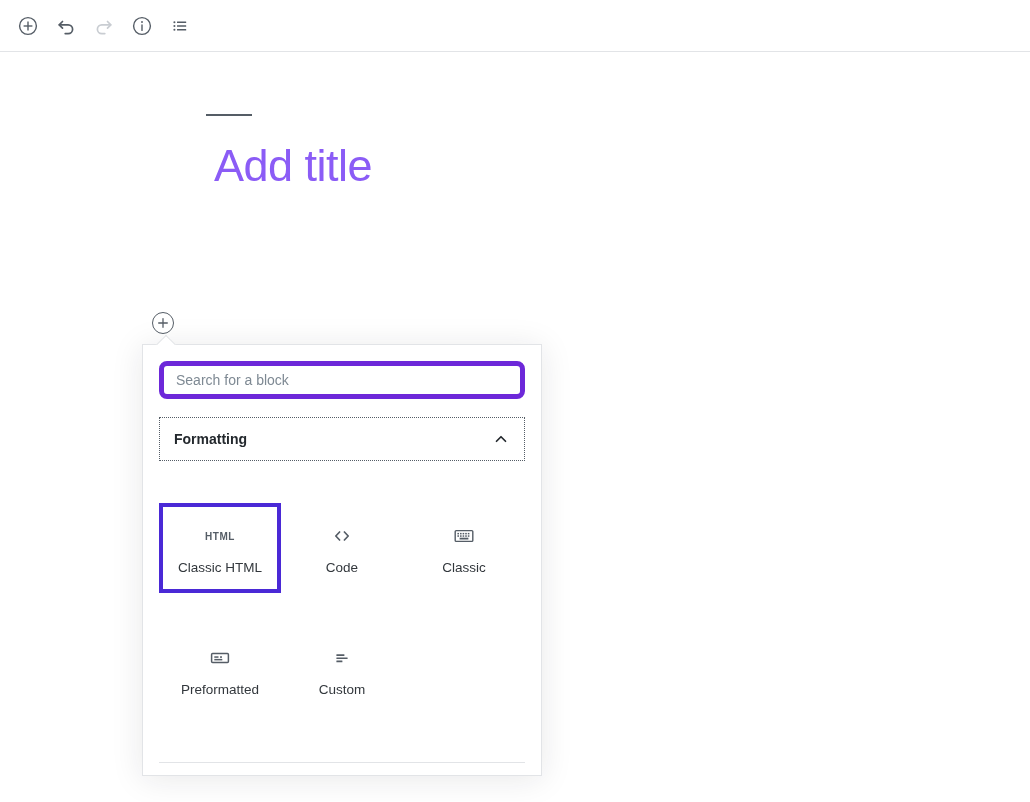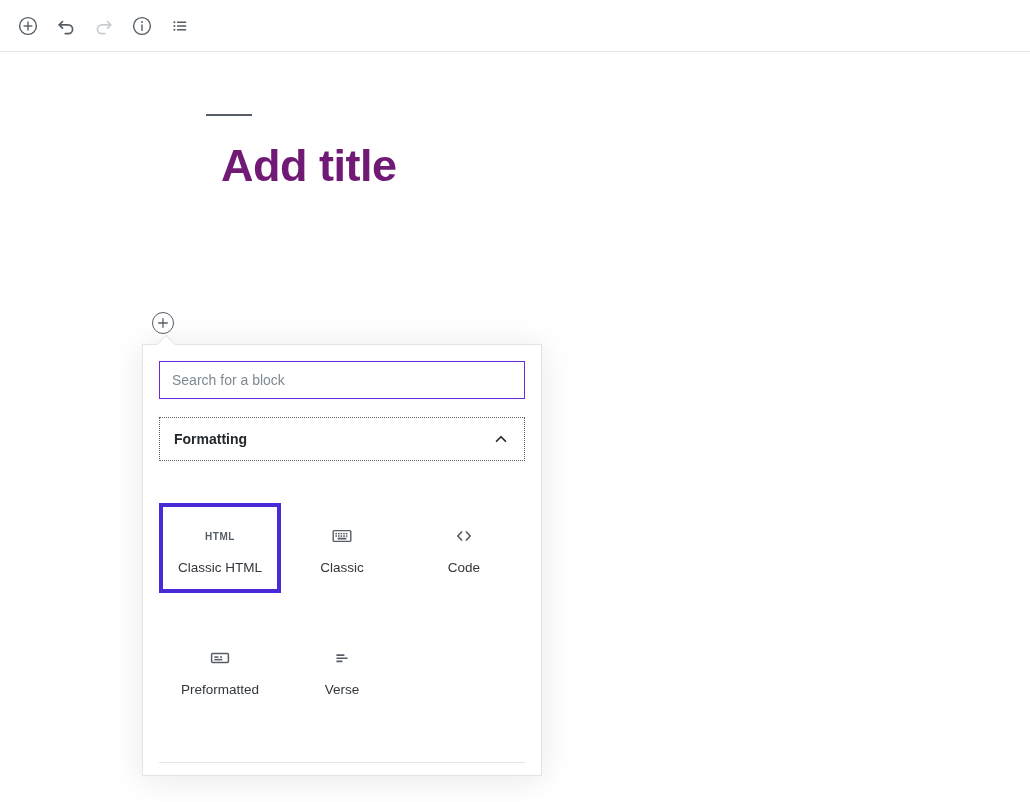--- a/index.html
+++ b/index.html
@@ -52,24 +52,24 @@
   }
   .title-rule {
     width: 46px;
     height: 2px;
     background: #555d66;
     margin-bottom: 26px;
   }
   .post-title {
     font-size: 45px;
     line-height: 1.05;
-    font-weight: bold;
-    color: #701a75;
+    font-weight: normal;
+    color: #8b5cf6;
     letter-spacing: -0.5px;
-    margin: 15px;
+    margin: 8px;
     user-select: none;
   }
 
   
   .inserter-toggle {
     position: absolute;
     left: 152px;
     top: 260px;
     width: 22px;
     height: 22px;
@@ -125,22 +125,22 @@
     padding: 16px 16px 0 16px;
   }
   .block-search {
     width: 100%;
     box-sizing: border-box;
     height: 38px;
     padding: 8px 12px;
     font-size: 14px;
     font-family: "Liberation Sans", sans-serif;
     color: #32373c;
-    border: 1px solid #6d28d9;
-    border-radius: 0;
+    border: 5px solid #6d28d9;
+    border-radius: 8px;
     background: #fff;
     outline: none;
   }
   .block-search::placeholder { color: #7e8993; }
 
   .panel-header {
     margin-top: 18px;
     height: 44px;
     box-sizing: border-box;
     display: flex;
@@ -305,20 +305,30 @@
         </span>
       </button>
 
       <div class="block-grid">
 
         <button class="block-item is-selected">
           <span class="block-icon">
             <span class="html-badge">HTML</span>
           </span>
           <span class="block-label">Classic HTML</span>
+        </button>
+
+        <button class="block-item">
+          <span class="block-icon">
+            <svg width="24" height="24" viewBox="0 0 24 24" fill="none" stroke="currentColor" stroke-width="1.7" stroke-linecap="round" stroke-linejoin="round">
+              <polyline points="9.6,8 5.8,12 9.6,16"></polyline>
+              <polyline points="14.4,8 18.2,12 14.4,16"></polyline>
+            </svg>
+          </span>
+          <span class="block-label">Code</span>
         </button>
 
         <button class="block-item">
           <span class="block-icon">
             <svg width="24" height="24" viewBox="0 0 24 24" fill="none" stroke="currentColor" stroke-width="1.4">
               <rect x="3.2" y="6.6" width="17.6" height="10.8" rx="1"></rect>
               <rect x="5.4" y="8.9" width="1.6" height="1.5" fill="currentColor" stroke="none"></rect>
               <rect x="8" y="8.9" width="1.6" height="1.5" fill="currentColor" stroke="none"></rect>
               <rect x="10.6" y="8.9" width="1.6" height="1.5" fill="currentColor" stroke="none"></rect>
               <rect x="13.2" y="8.9" width="1.6" height="1.5" fill="currentColor" stroke="none"></rect>
@@ -329,51 +339,41 @@
               <rect x="13.2" y="11.3" width="1.6" height="1.5" fill="currentColor" stroke="none"></rect>
               <rect x="15.8" y="11.3" width="1.6" height="1.5" fill="currentColor" stroke="none"></rect>
               <rect x="7.6" y="13.7" width="8.8" height="1.8" fill="currentColor" stroke="none"></rect>
             </svg>
           </span>
           <span class="block-label">Classic</span>
         </button>
 
         <button class="block-item">
           <span class="block-icon">
-            <svg width="24" height="24" viewBox="0 0 24 24" fill="none" stroke="currentColor" stroke-width="1.7" stroke-linecap="round" stroke-linejoin="round">
-              <polyline points="9.6,8 5.8,12 9.6,16"></polyline>
-              <polyline points="14.4,8 18.2,12 14.4,16"></polyline>
-            </svg>
-          </span>
-          <span class="block-label">Code</span>
-        </button>
-
-        <button class="block-item">
-          <span class="block-icon">
             <svg width="24" height="24" viewBox="0 0 24 24" fill="none" stroke="currentColor" stroke-width="1.5">
               <rect x="3.6" y="7.4" width="16.8" height="9.2" rx="1"></rect>
               <rect x="6.3" y="10.3" width="4.2" height="1.5" fill="currentColor" stroke="none"></rect>
               <rect x="6.3" y="12.9" width="8" height="1.5" fill="currentColor" stroke="none"></rect>
               <rect x="12" y="10.3" width="2" height="1.5" fill="currentColor" stroke="none"></rect>
             </svg>
           </span>
           <span class="block-label">Preformatted</span>
         </button>
 
 
 
         <button class="block-item">
           <span class="block-icon">
             <svg width="24" height="24" viewBox="0 0 24 24" fill="currentColor">
               <rect x="6.4" y="8.3" width="8" height="1.7" rx="0.3"></rect>
               <rect x="6.4" y="11.4" width="11.2" height="1.7" rx="0.3"></rect>
               <rect x="6.4" y="14.5" width="6" height="1.7" rx="0.3"></rect>
             </svg>
           </span>
-          <span class="block-label">Verse</span>
+          <span class="block-label">Custom</span>
         </button>
 
       </div>
     </div>
 
     <div class="inserter-footer-rule"></div>
   </div>
 
 </div>
 

